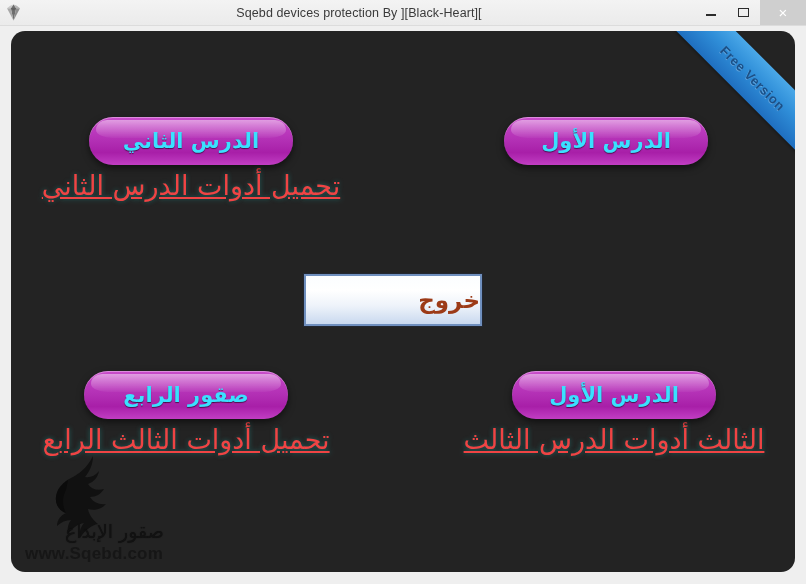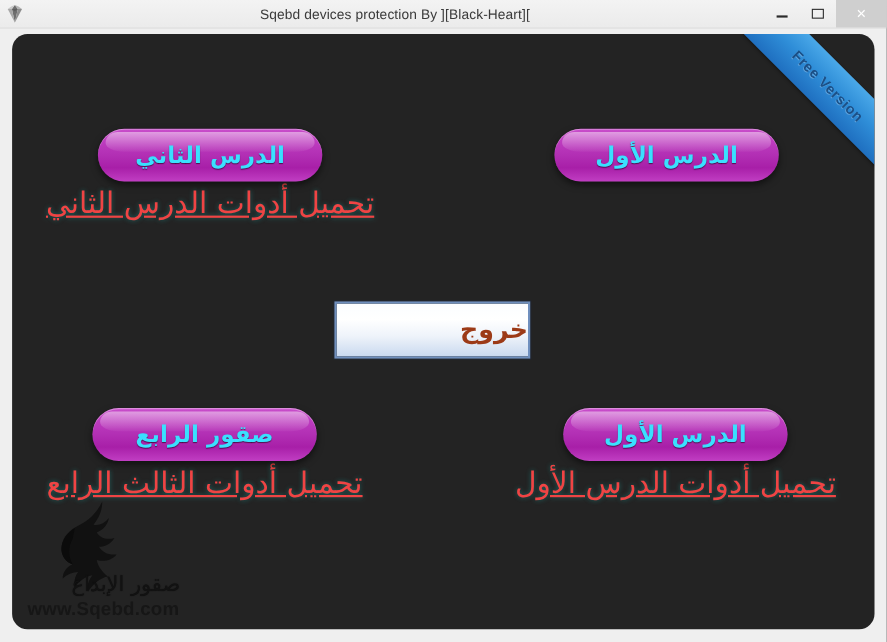--- a/index.html
+++ b/index.html
@@ -294,21 +294,21 @@
       <div class="lesson-button">
         <span class="lesson-button-label">الدرس الثاني</span>
       </div>
       <div class="lesson-caption">تحميل أدوات الدرس الثاني</div>
     </div>
 
     <div class="lesson" id="lesson-3">
       <div class="lesson-button">
         <span class="lesson-button-label">الدرس الأول</span>
       </div>
-      <div class="lesson-caption">تحميل أدوات الدرس الأول</div>
+      <div class="lesson-caption">الثالث أدوات الدرس الثالث</div>
     </div>
 
     <div class="lesson" id="lesson-4">
       <div class="lesson-button">
         <span class="lesson-button-label">صقور الرابع</span>
       </div>
       <div class="lesson-caption">تحميل أدوات الثالث الرابع</div>
     </div>
 
     <div id="exit-button">

